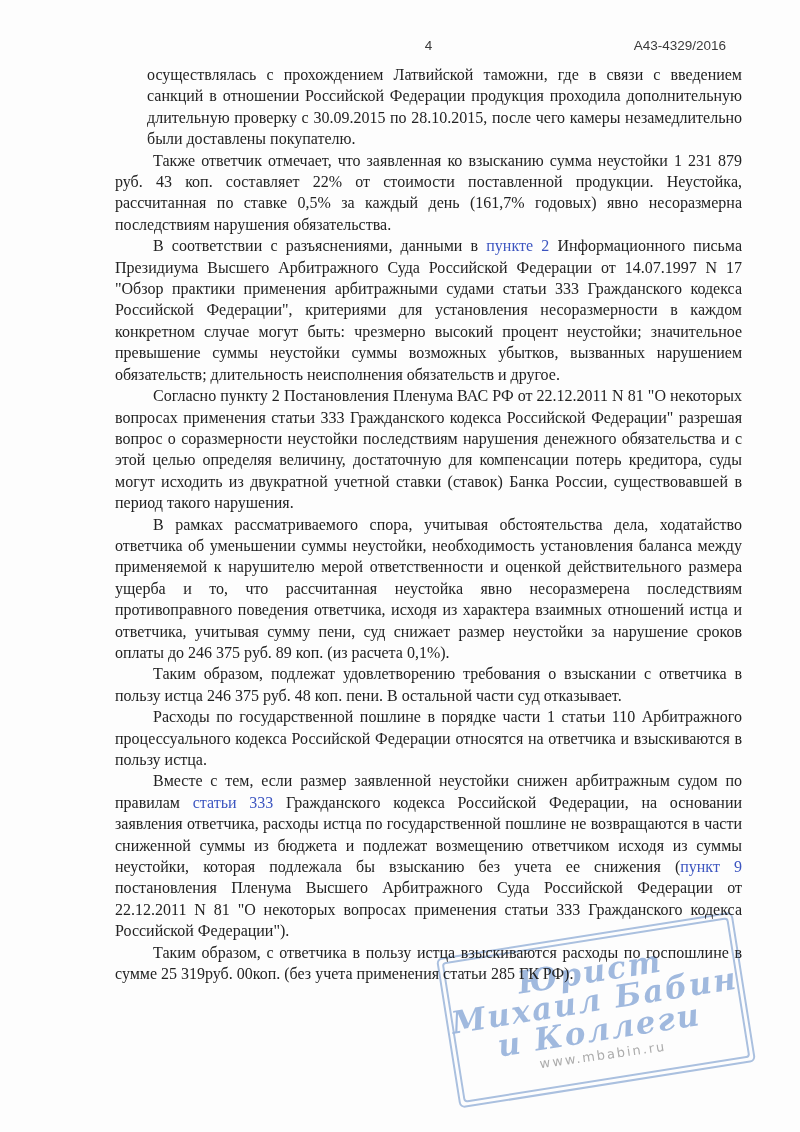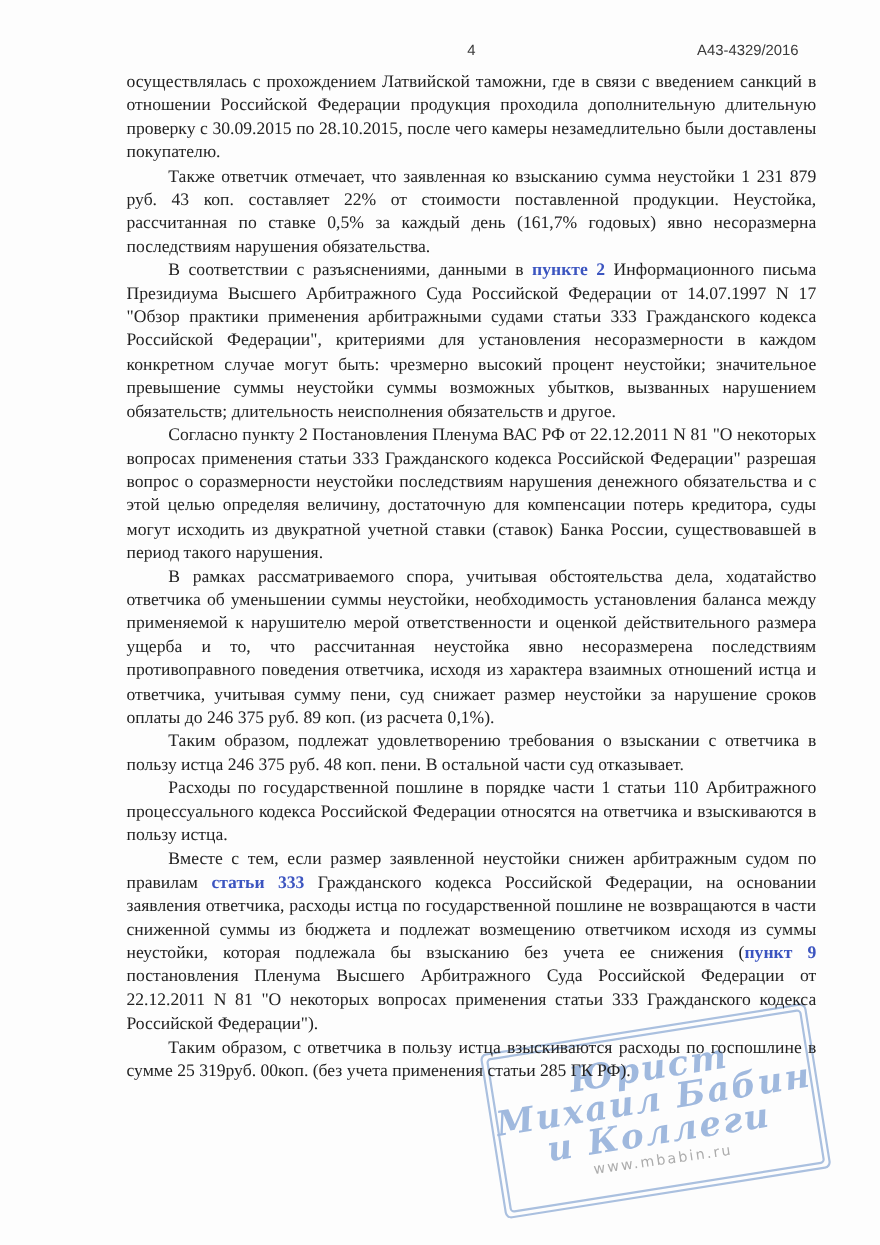--- a/index.html
+++ b/index.html
@@ -20,22 +20,22 @@
   .hdr .pagenum { position:absolute; left:0; width:100%; text-align:center; }
   .hdr .casenum { position:absolute; right:16px; }
   .doc-body {
     position:absolute; top:64px; left:115px; width:627px;
     font-size:16px; line-height:21.4px;
     color:var(--text,#222);
     text-align:justify;
     z-index:2;
   }
   .doc-body p { margin:0; text-indent:38px; }
-  .doc-body p.no-indent { text-indent:0; }
-  .doclink { color:var(--link,#3c55c0); text-decoration:none; cursor:pointer;font-weight:bold; }
+  .doc-body p.no-indent { text-indent:0;margin-left:32px; }
+  .doclink { color:var(--link,#3c55c0); text-decoration:none; cursor:pointer; }
   
   .stamp {
     position:absolute; left:446px; top:934px;
     width:300px; height:152px;
     transform:rotate(-9deg);
     z-index:1;
     opacity:.95;
   }
   .stamp-outer {
     box-sizing:border-box; width:100%; height:100%;

